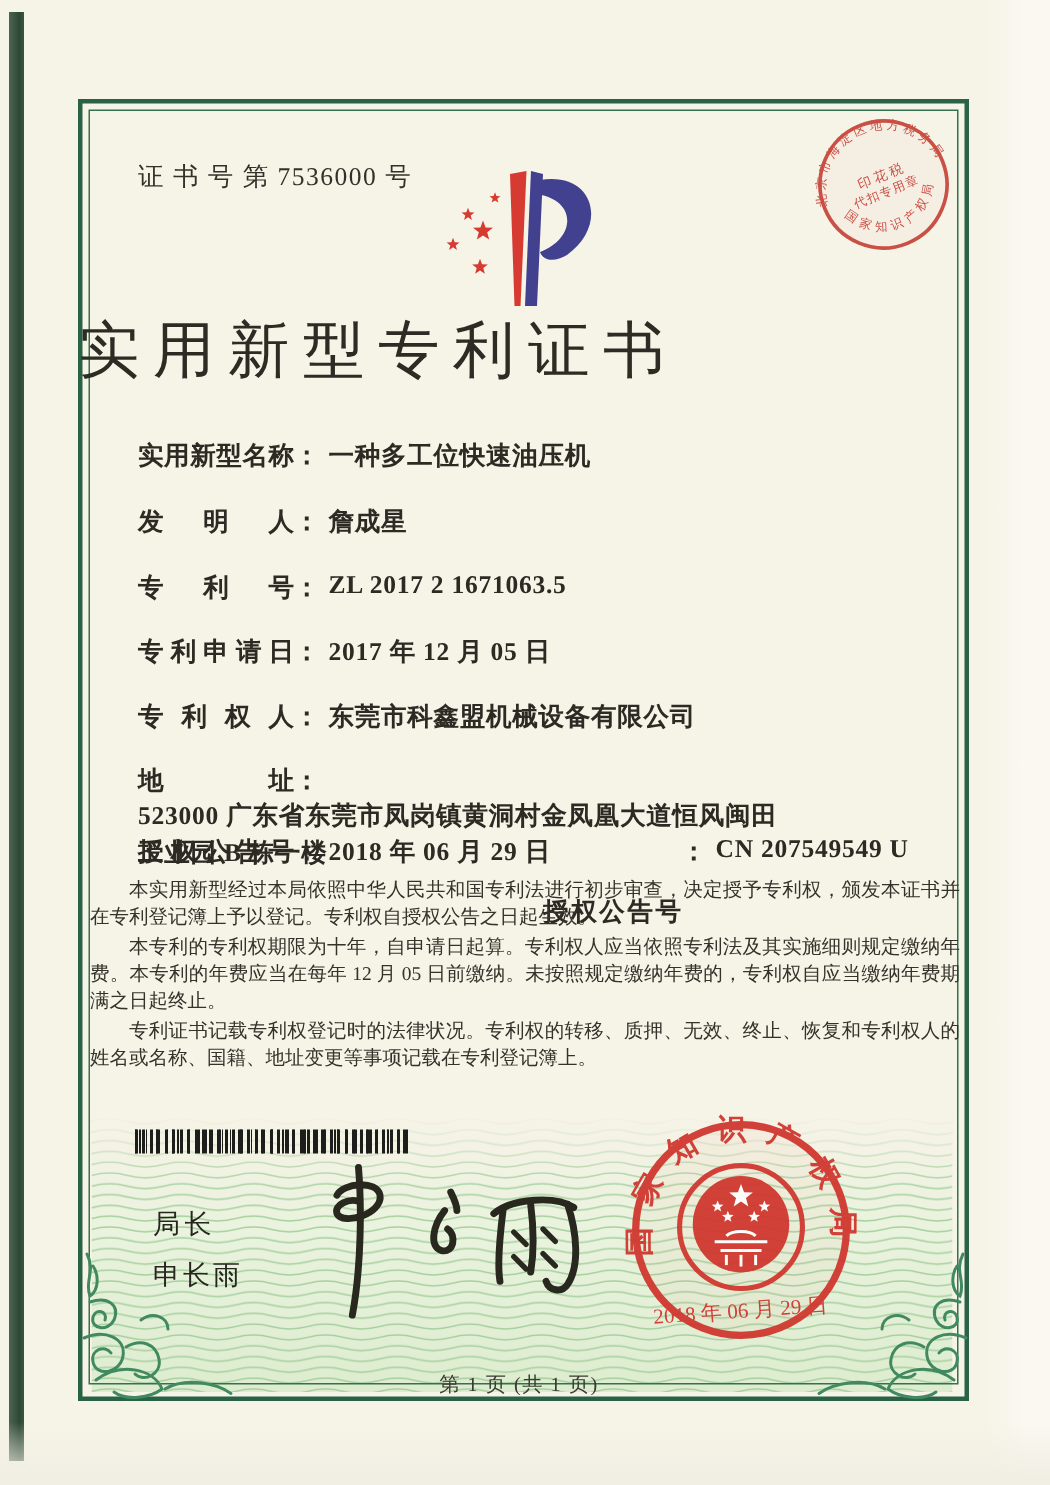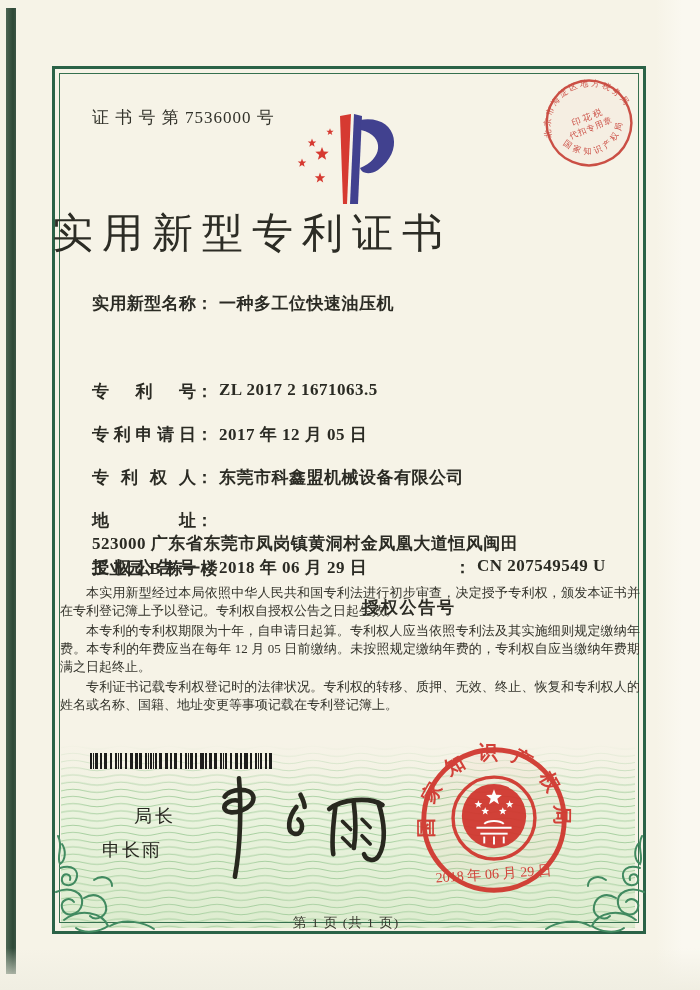--- a/index.html
+++ b/index.html
@@ -36,21 +36,21 @@
   .pair2{position:absolute;left:270px;top:0;}
   .pair2 .lab{width:92px;margin-top:40px;}
   .bodytext{position:absolute;left:60px;top:584px;width:580px;
     font-size:13px;line-height:1.38;color:#33332b;text-align:justify;}
   .bodytext p{margin:0 0 2px 0;text-indent:2em;}
   .barcode{position:absolute;left:90px;top:753px;width:182px;height:16px;
     background:
       repeating-linear-gradient(90deg,#1d1d1b 0 2px,rgba(0,0,0,0) 2px 5px),
       repeating-linear-gradient(90deg,rgba(0,0,0,0) 0 3px,#1d1d1b 3px 4px,rgba(0,0,0,0) 4px 11px),
       repeating-linear-gradient(90deg,#1d1d1b 0 1px,rgba(0,0,0,0) 1px 7px);}
-  .officer-title{position:absolute;left:102px;top:804px;font-size:18px;letter-spacing:3px;color:#26261f;margin-left:32px;}
+  .officer-title{position:absolute;left:102px;top:804px;font-size:18px;letter-spacing:3px;color:#26261f;}
   .officer-name{position:absolute;left:102px;top:838px;font-size:18px;letter-spacing:2px;color:#26261f;}
   .signature{position:absolute;left:198px;top:772px;}
   .seal{position:absolute;left:416px;top:742px;opacity:.93;}
   .footer{position:absolute;left:52px;top:914px;width:588px;text-align:center;
     font-size:13.5px;color:#3a3a30;letter-spacing:1px;}
 </style>
 </head>
 <body>
 
 <div class="photo">
@@ -134,20 +134,23 @@
       </text>
       <text x="50" y="47" text-anchor="middle" font-size="9.6">印 花 税</text>
       <text x="50" y="58.5" text-anchor="middle" font-size="8.8" letter-spacing="1">代扣专用章</text>
     </g>
   </svg>
 
   <div class="title">实用新型专利证书</div>
 
   <div class="row" style="top:292px">
     <span class="lab">实用新型名称</span><span class="col">：</span><span class="val">一种多工位快速油压机</span>
+  </div>
+  <div class="row" style="top:336px">
+    <span class="lab">发明人</span><span class="col">：</span><span class="val">詹成星</span>
   </div>
   <div class="row" style="top:380px">
     <span class="lab">专利号</span><span class="col">：</span><span class="val">ZL 2017 2 1671063.5</span>
   </div>
   <div class="row" style="top:423px">
     <span class="lab">专利申请日</span><span class="col">：</span><span class="val">2017 年 12 月 05 日</span>
   </div>
   <div class="row" style="top:466px">
     <span class="lab">专利权人</span><span class="col">：</span><span class="val">东莞市科鑫盟机械设备有限公司</span>
   </div>

